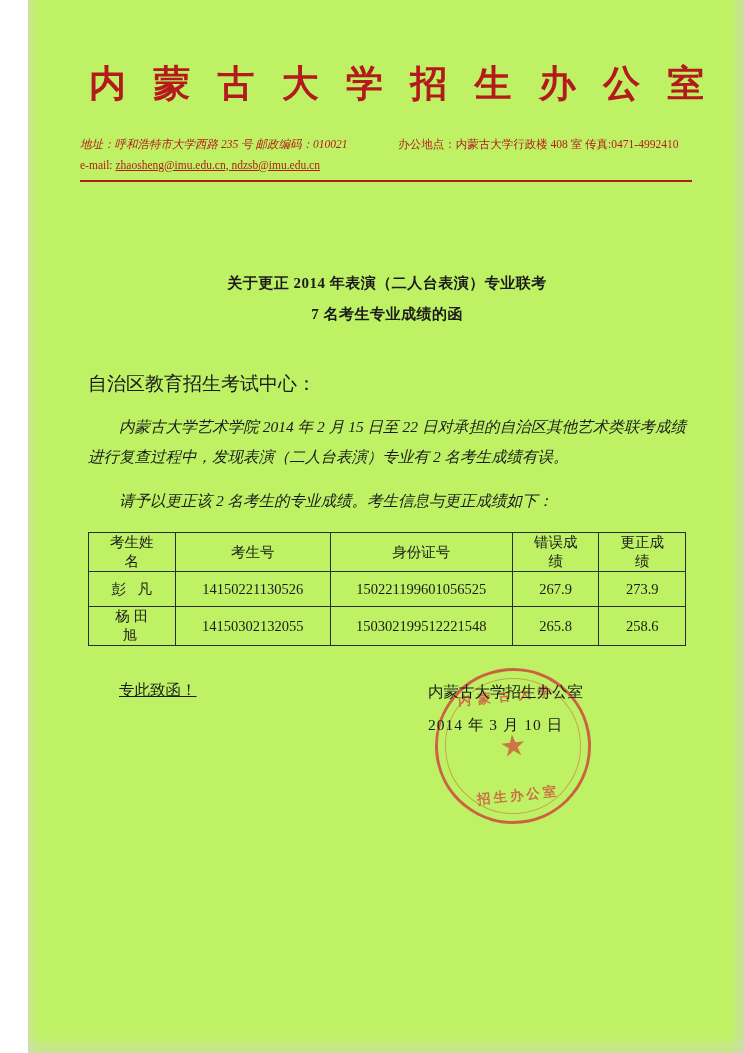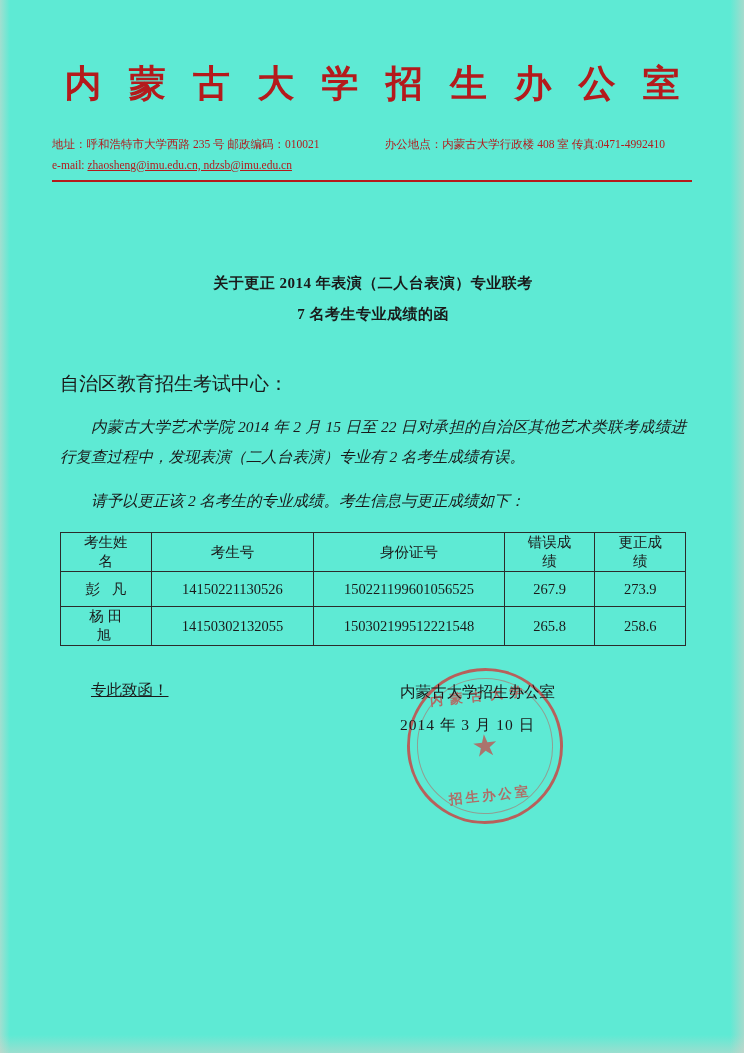--- a/index.html
+++ b/index.html
@@ -11,21 +11,22 @@
     height: 1053px;
     background: #ffffff;
     font-family: "Liberation Serif", serif;
     color: #1a1a1a;
     overflow: hidden;
     position: relative;
   }
   .page {
     position: absolute;
     inset: 0;
-    background: #5eead4;
+    background: #bef264;
+    margin-left: 28px;
   }
   
   .scan-edge-left {
     position: absolute;
     left: 0; top: 0; bottom: 0; width: 10px;
     background: linear-gradient(to right, #d9d6cd, rgba(253,253,251,0));
     opacity: .55;
   }
   .scan-edge-right {
     position: absolute;
@@ -64,20 +65,21 @@
     color: #b41a1c;
     line-height: 1.75;
   }
   .contact-row {
     display: flex;
     width: 100%;
   }
   .contact-left {
     width: 52%;
     white-space: nowrap;
+    font-style: italic;
   }
   .contact-right {
     width: 48%;
     white-space: nowrap;
   }
   .contact-right .email-link {
     text-decoration: underline;
     color: #b41a1c;
   }
   .header-rule {

